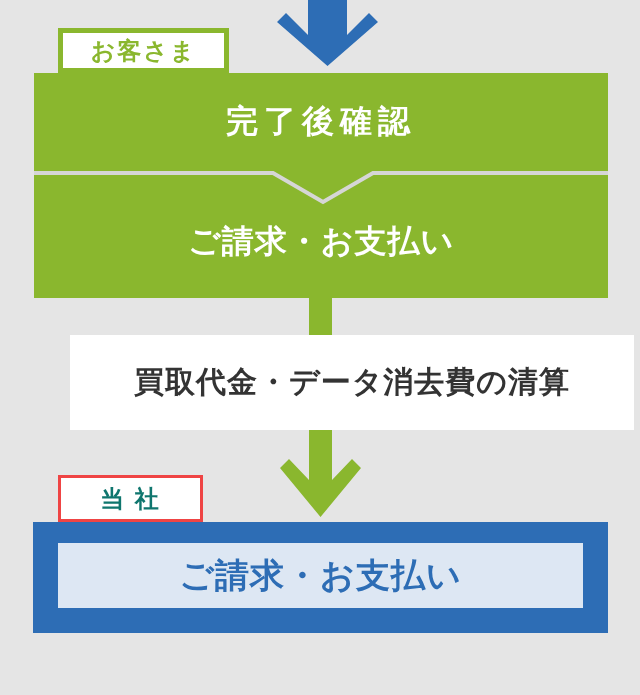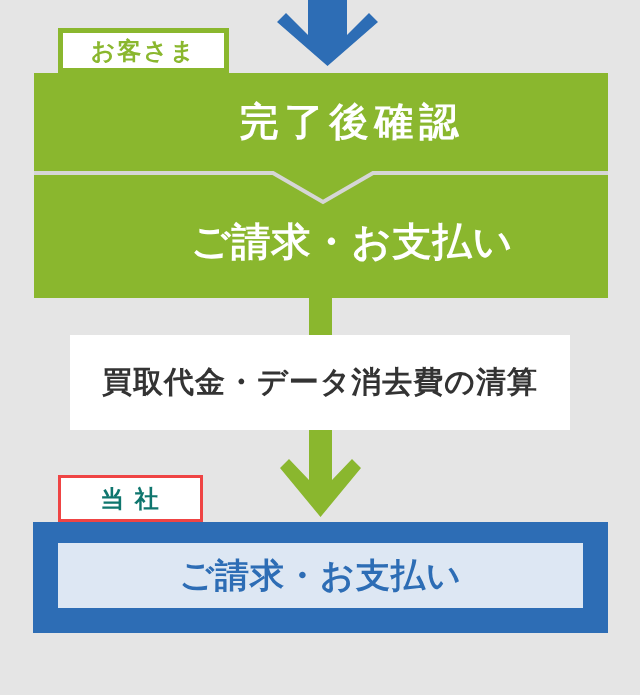--- a/index.html
+++ b/index.html
@@ -15,30 +15,30 @@
   }
   .abs{position:absolute;}
   
   .green-box{
     left:34px;top:73px;width:574px;height:225px;
     background:#8ab72e;
   }
   .step-text{
     left:34px;width:574px;
     display:flex;align-items:center;justify-content:center;
-    color:#ffffff;font-weight:bold;font-size:39px;
-    letter-spacing:2px;white-space:nowrap;margin-left:31px;
+    color:#ffffff;font-weight:bold;font-size:32px;
+    letter-spacing:2px;white-space:nowrap;
   }
   .step1{top:73px;height:98px;letter-spacing:6px;}
   .step2{top:185px;height:113px;letter-spacing:1px;}
   
   .overlay{left:0;top:0;width:640px;height:695px;pointer-events:none;}
   
   .note-box{
-    left:70px;top:335px;width:500px;height:95px;
+    left:70px;top:335px;width:564px;height:95px;
     background:#ffffff;
     display:flex;align-items:center;justify-content:center;
     color:#333333;font-weight:bold;font-size:30px;
     letter-spacing:1px;white-space:nowrap;
   }
   
   .tag{
     background:#ffffff;
     display:flex;align-items:center;justify-content:center;
     font-weight:bold;font-size:24px;letter-spacing:2px;

